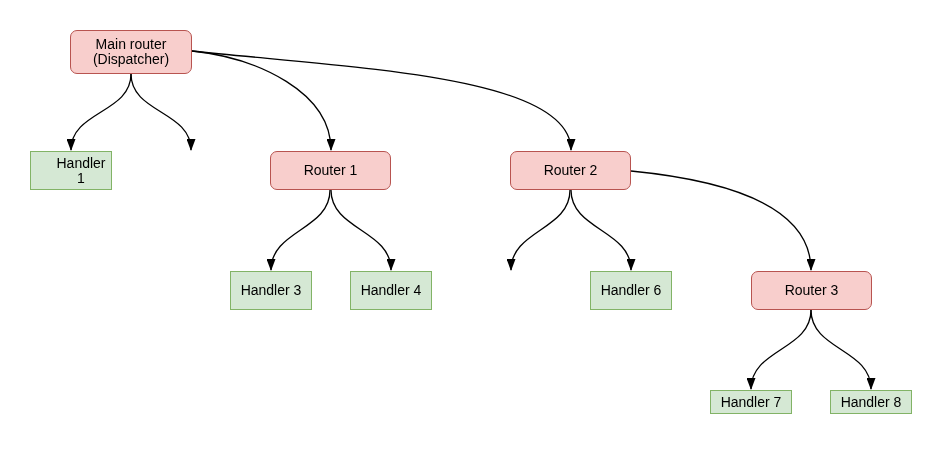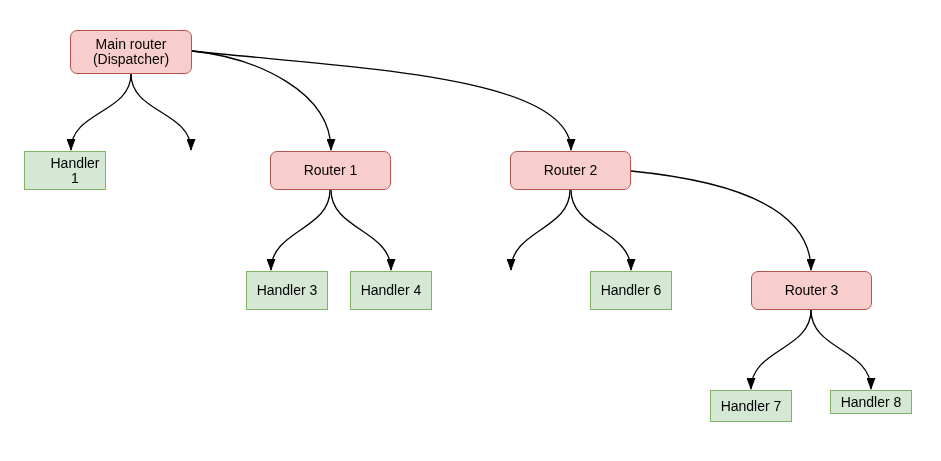--- a/index.html
+++ b/index.html
@@ -51,30 +51,30 @@
     height: 39px;
   }
   .node.handler {
     background: var(--handler-fill, #d5e8d4);
     border: 1.3px solid var(--handler-stroke, #82b366);
     width: 82px;
     height: 39px;
   }
   
   #node-main-router { left: 70px;  top: 30px;  width: 122px; height: 44px; }
-  #node-handler-1   { left: 24px;  top: 151px; padding-left: 20px; }
+  #node-handler-1   { left: 30px;  top: 151px; padding-left: 20px; }
   #node-handler-2   { left: 150px; top: 151px; }
   #node-router-1    { left: 270px; top: 151px; }
   #node-router-2    { left: 510px; top: 151px; }
-  #node-handler-3   { left: 246px; top: 271px; }
+  #node-handler-3   { left: 230px; top: 271px; }
   #node-handler-4   { left: 350px; top: 271px; align-items: center; }
   #node-handler-5   { left: 470px; top: 271px; }
   #node-handler-6   { left: 590px; top: 271px; }
   #node-router-3    { left: 751px; top: 271px; }
-  #node-handler-7   { left: 710px; top: 390px; height: 32px; }
+  #node-handler-7   { left: 710px; top: 390px; height: 24px; }
   #node-handler-8   { left: 830px; top: 390px; height: 24px; }
 </style>
 </head>
 <body>
 
 <div class="canvas">
 
   <svg class="edge-layer" viewBox="0 0 941 461" xmlns="http://www.w3.org/2000/svg">
     <defs>
       <marker id="arrow" markerUnits="userSpaceOnUse" markerWidth="12" markerHeight="9" viewBox="0 0 12 9" refX="11" refY="4.5" orient="auto">

